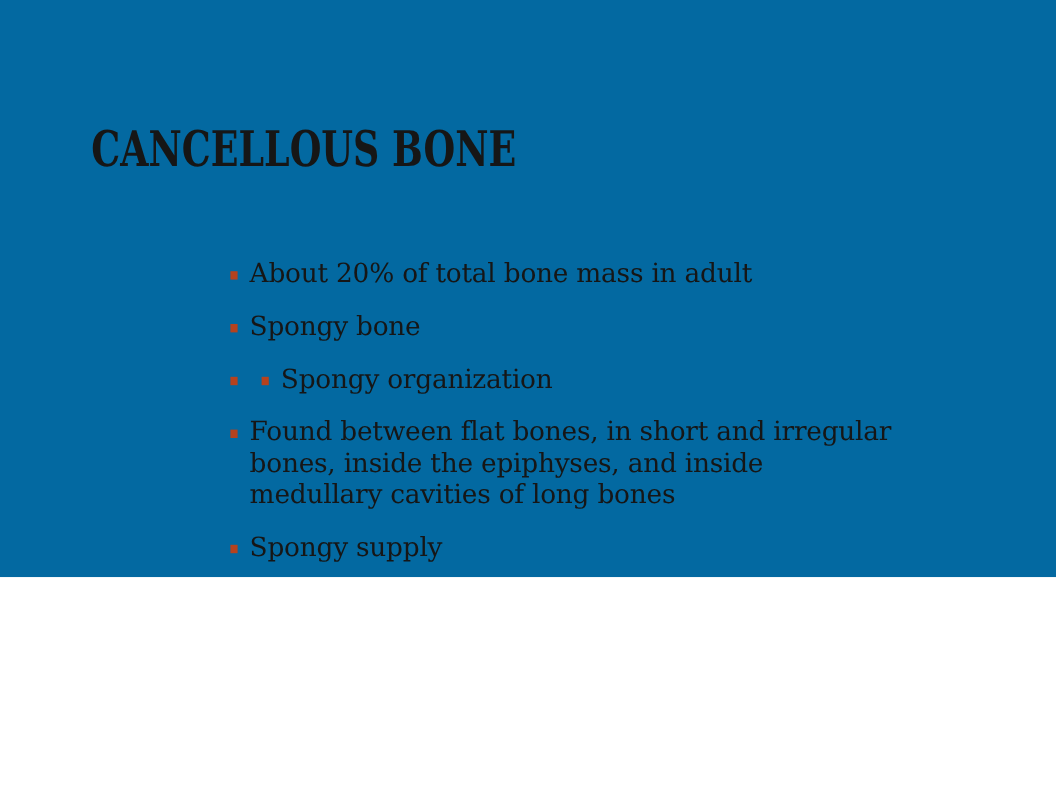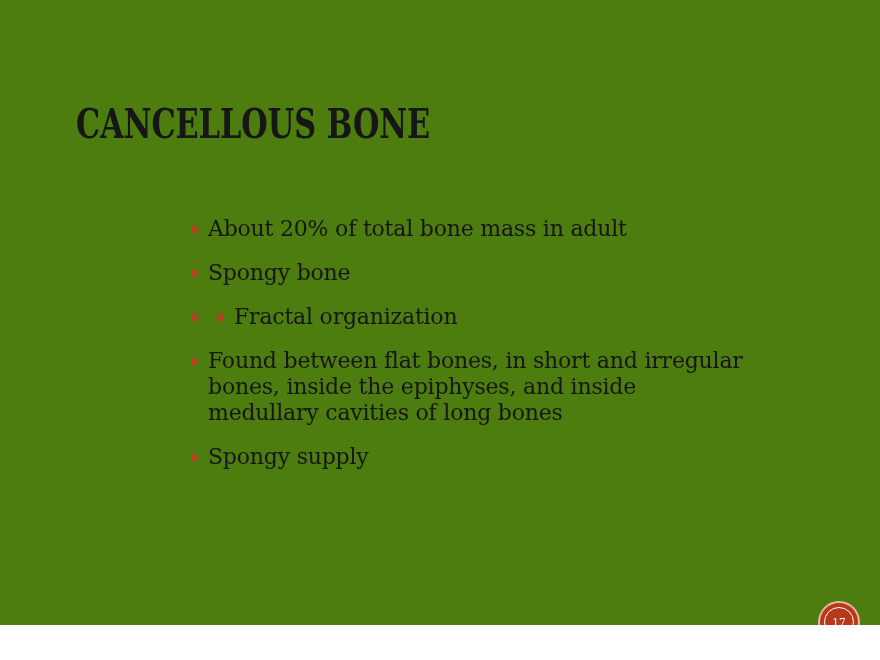--- a/index.html
+++ b/index.html
@@ -3,22 +3,22 @@
   <meta charset="utf-8">
   <style>
     html, body {
       margin: 0;
       padding: 0;
       background: #ffffff;
     }
     .slide {
       position: relative;
       width: 880px;
-      height: 625px;
-      background: #4d7c0f;
+      height: 481px;
+      background: #0369a1;
       overflow: hidden;
     }
     .title {
       position: absolute;
       left: 76px;
       top: 98px;
       margin: 0;
       font-family: "DejaVu Serif", serif;
       font-weight: bold;
       font-size: 41px;
@@ -132,21 +132,21 @@
       <span class="text">About 20% of total bone mass in adult</span>
     </div>
     <div class="item">
       <span class="bullet"></span>
       <span class="text">Spongy bone</span>
     </div>
     <div class="item">
       <span class="bullet"></span>
       <div class="subitem">
         <span class="bullet"></span>
-        <span class="text">Fractal organization</span>
+        <span class="text">Spongy organization</span>
       </div>
     </div>
     <div class="item multi">
       <span class="bullet"></span>
       <span class="text">Found between flat bones, in short and irregular bones, inside the epiphyses, and inside medullary cavities of long bones</span>
     </div>
     <div class="item">
       <span class="bullet"></span>
       <span class="text">Spongy supply</span>
     </div>

